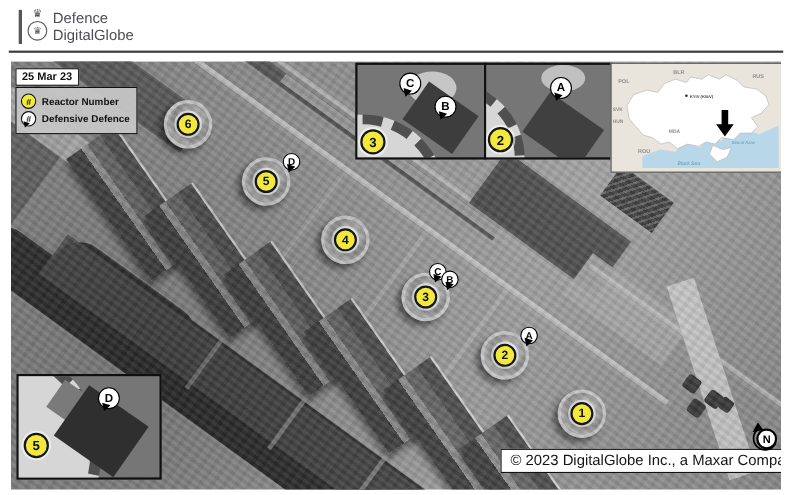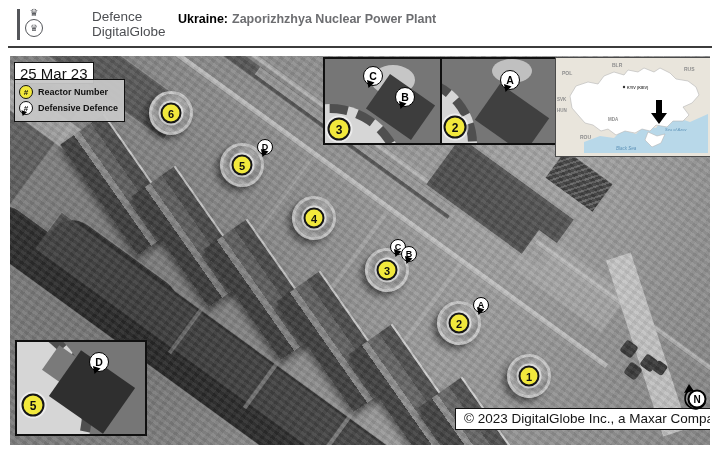--- a/index.html
+++ b/index.html
@@ -5,21 +5,21 @@
   html,body{margin:0;padding:0;background:#fff;}
   #frame{position:relative;width:720px;height:450px;background:#fff;overflow:hidden;
          font-family:"Liberation Sans", sans-serif;}
 
   
   .hdr-bar{position:absolute;left:17px;top:9px;width:2.5px;height:31px;background:#54565a;}
   .crest{position:absolute;left:22px;top:8px;width:24px;text-align:center;color:#54565a;}
   .crest-crown{font-size:10px;line-height:10px;display:block;}
   .crest-ring{width:16px;height:16px;border:1.6px solid #54565a;border-radius:50%;
               margin:1px auto 0;display:flex;align-items:center;justify-content:center;font-size:9px;}
-  .org{position:absolute;left:48px;top:9px;font-size:13.5px;line-height:15px;color:#4c4e52;margin-left:44px;}
+  .org{position:absolute;left:48px;top:9px;font-size:13.5px;line-height:15px;color:#4c4e52;}
   .ttl{position:absolute;left:178px;top:12px;font-size:12.5px;font-weight:bold;color:#000;white-space:nowrap;}
   .ttl .rest{color:#6d6e71;margin-left:4px;}
   .subttl{position:absolute;left:178px;top:27px;font-size:11.5px;font-weight:bold;color:#6d6e71;white-space:nowrap;}
   .hdr-rule{position:absolute;left:8px;top:46px;width:704px;height:2px;background:#3c3c3c;}
 
   
   #sat{position:absolute;left:10px;top:56px;width:700px;height:389px;overflow:hidden;
        background:linear-gradient(115deg,#7e7e7e,#8f8f8f 35%,#9b9b9b 65%,#868686);}
   .shp{position:absolute;}
   .noise{position:absolute;inset:0;z-index:4;pointer-events:none;
@@ -44,21 +44,21 @@
   .pin{position:absolute;display:flex;align-items:center;justify-content:center;border-radius:50%;
        background:#fff;border:1.7px solid #000;font-weight:bold;color:#000;
        transform:translate(-50%,-50%);z-index:6;}
   .pin::after{content:"";position:absolute;bottom:-7px;left:1px;width:0;height:0;
        border:4px solid transparent;border-top:7px solid #000;transform:rotate(18deg);}
   .pin-sm{width:14px;height:14px;font-size:9px;}
   .pin-lg{width:18px;height:18px;font-size:10.5px;}
 
   
   .datebox{position:absolute;left:4px;top:6px;z-index:7;background:#fff;border:1.2px solid #111;
-           font-size:15px;color:#111;padding:1.5px 5px;}
+           font-size:10px;color:#111;padding:1.5px 5px;font-weight:bold;}
   .legend{position:absolute;left:4px;top:23px;z-index:7;background:rgba(198,198,198,.95);
           border:1.2px solid #111;padding:3px 6px 4px 4px;}
   .legend-row{display:flex;align-items:center;gap:5px;margin:2px 0;}
   .legend-ic{width:12px;height:12px;border-radius:50%;border:1.4px solid #111;display:flex;
              align-items:center;justify-content:center;font-size:8px;font-weight:bold;color:#111;
              position:relative;flex:0 0 auto;}
   .legend-ic.yellow{background:#f2e93c;}
   .legend-ic.white{background:#fff;}
   .legend-ic.white::after{content:"";position:absolute;bottom:-5px;left:0px;width:0;height:0;
              border:3px solid transparent;border-top:5px solid #000;transform:rotate(18deg);}
@@ -81,23 +81,20 @@
 <div id="frame">
 
   <div class="hdr-bar"></div>
   <div class="crest">
     <span class="crest-crown">♛</span>
     <span class="crest-ring">♛</span>
   </div>
   <div class="org">
     <div>Defence</div>
     <div>DigitalGlobe</div>
-  </div>
-  <div class="ttl">
-    <span>Ukraine:</span><span class="rest">Zaporizhzhya Nuclear Power Plant</span>
   </div>
   <div class="hdr-rule"></div>
 
   <div id="sat">
 
     <div class="shp" style="left:-25px;top:20px;width:60px;height:140px;background:#626262;transform:rotate(36deg);"></div>
     <div class="shp" style="left:27px;top:193px;width:150px;height:52px;border-radius:26px;background:#353535;transform:rotate(36deg);"></div>
     <div class="shp" style="left:-90px;top:336px;width:680px;height:48px;border-radius:24px;background:#303030;transform:rotate(36deg);"></div>
     <div class="shp" style="left:90px;top:403px;width:600px;height:34px;background:#383838;transform:rotate(36deg);"></div>
     <div class="shp" style="left:-15px;top:317px;width:560px;height:45px;background:#4a4a4a;opacity:.85;transform:rotate(36deg);"></div>

